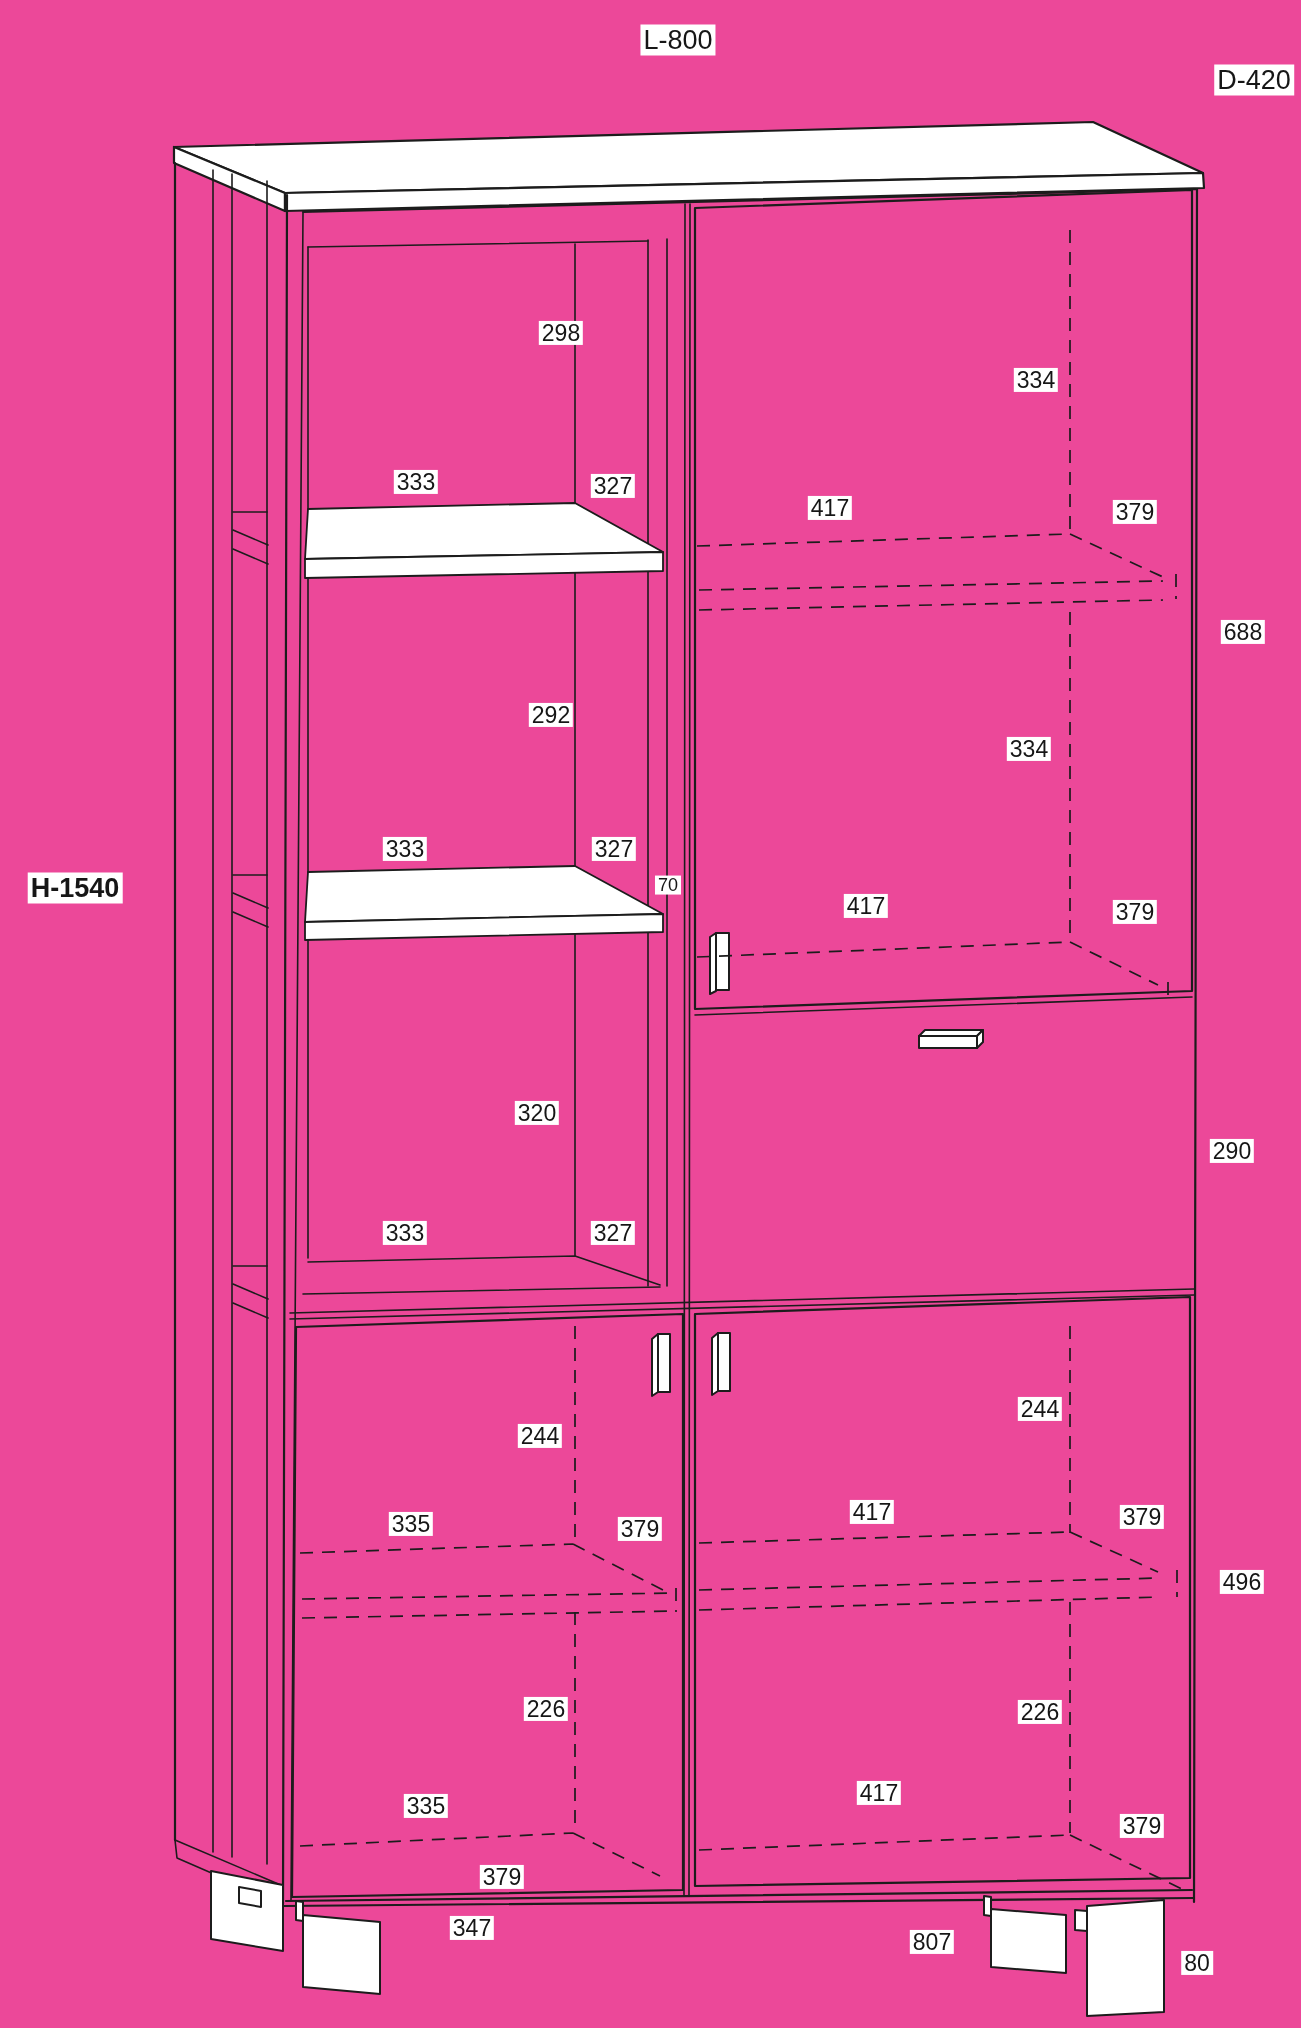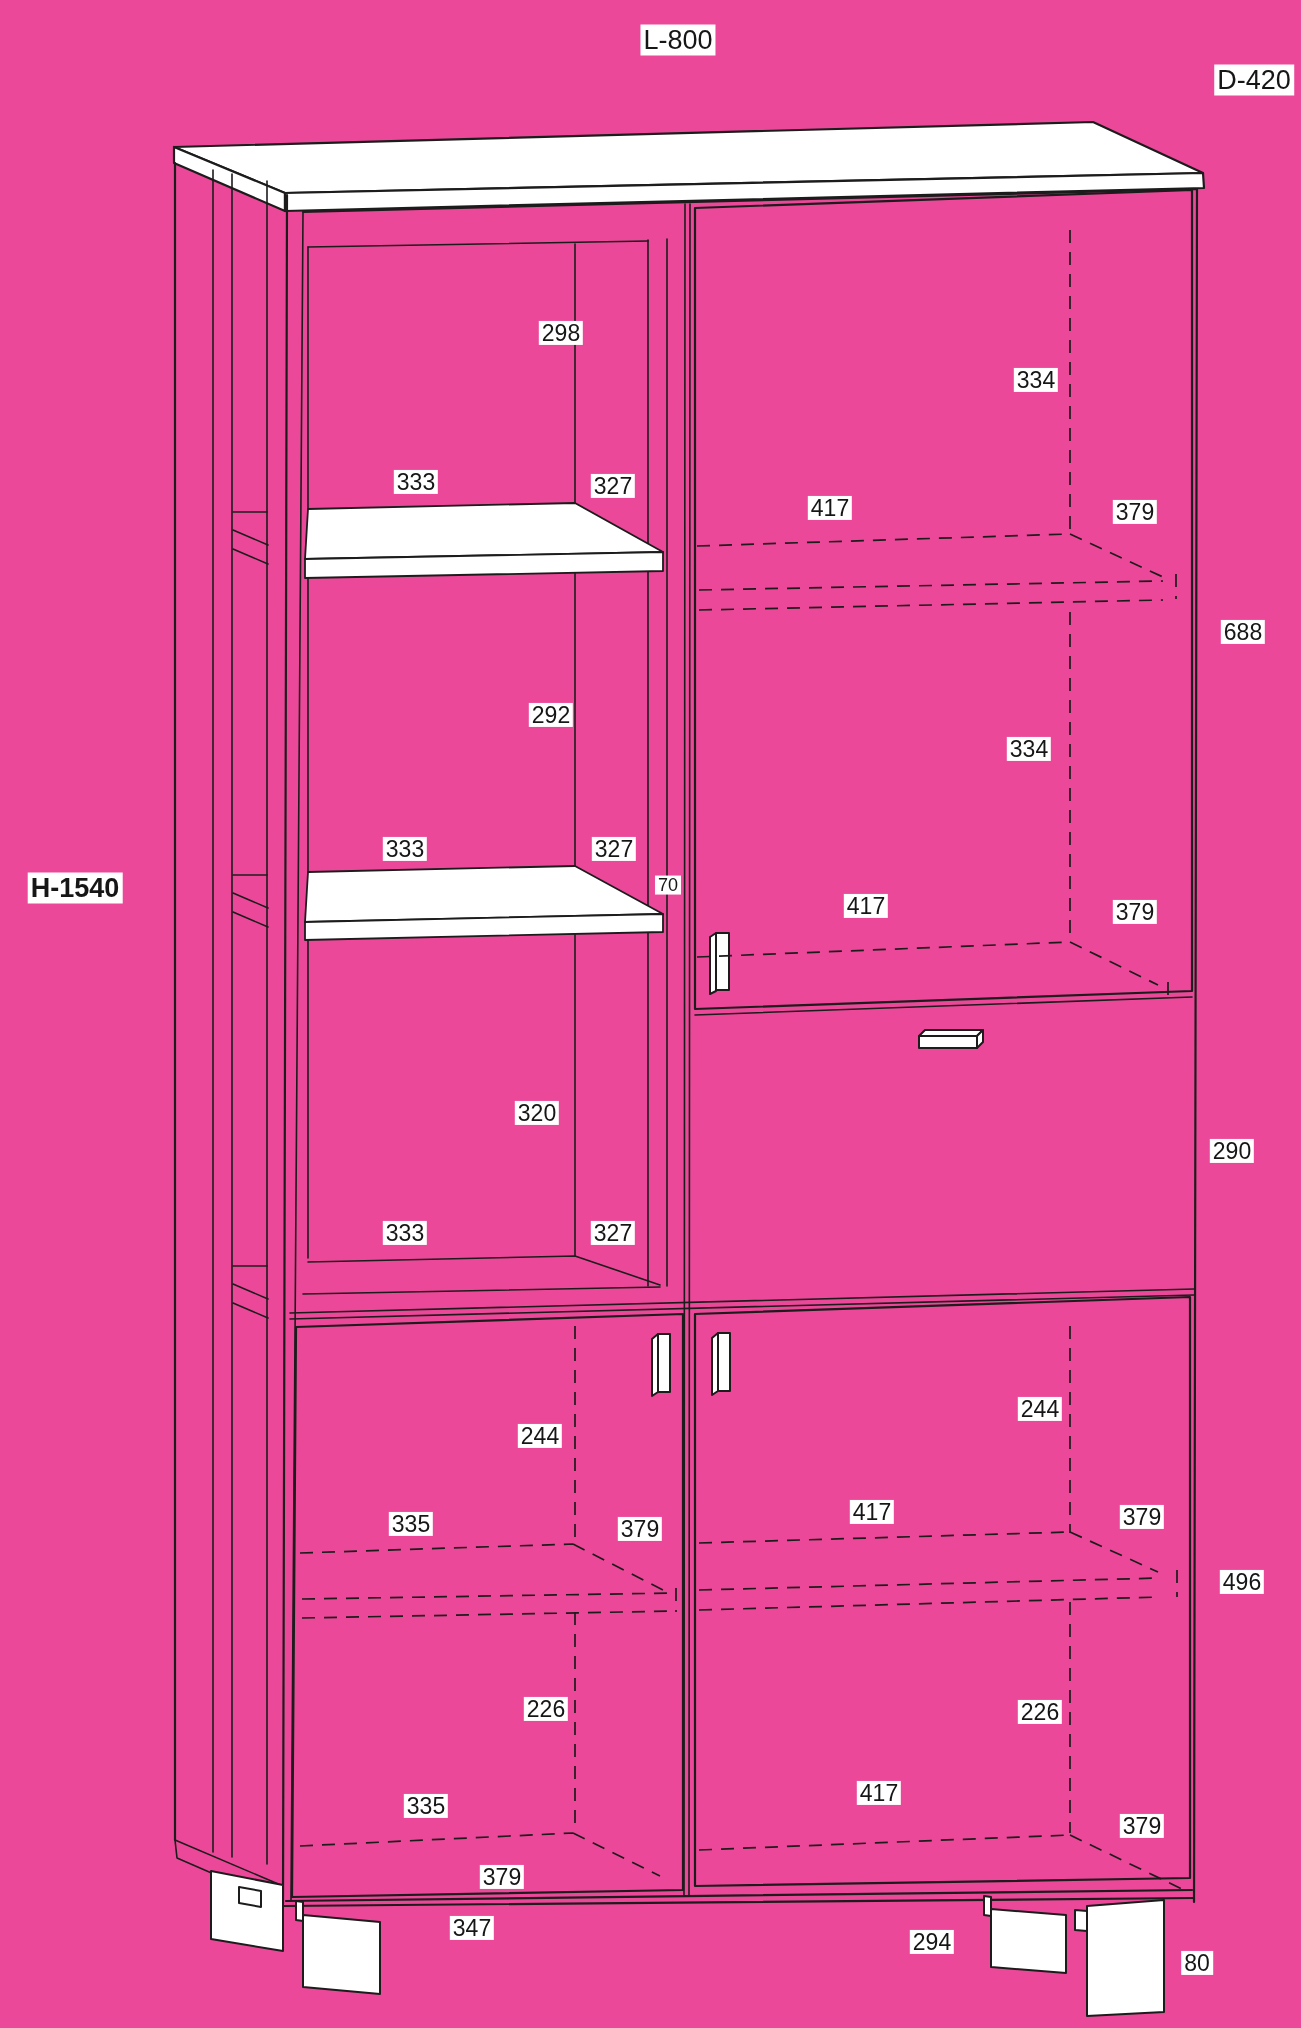--- a/index.html
+++ b/index.html
@@ -175,17 +175,17 @@
       <div class="dim-label" style="left: 872px; top: 1512px; font-size: 23px;">417</div>
       <div class="dim-label" style="left: 1142px; top: 1517px; font-size: 23px;">379</div>
       <div class="dim-label" style="left: 1242px; top: 1582px; font-size: 23px;">496</div>
       <div class="dim-label" style="left: 546px; top: 1709px; font-size: 23px;">226</div>
       <div class="dim-label" style="left: 1040px; top: 1712px; font-size: 23px;">226</div>
       <div class="dim-label" style="left: 426px; top: 1806px; font-size: 23px;">335</div>
       <div class="dim-label" style="left: 502px; top: 1877px; font-size: 23px;">379</div>
       <div class="dim-label" style="left: 879px; top: 1793px; font-size: 23px;">417</div>
       <div class="dim-label" style="left: 1142px; top: 1826px; font-size: 23px;">379</div>
       <div class="dim-label" style="left: 472px; top: 1928px; font-size: 23px;">347</div>
-      <div class="dim-label" style="left: 932px; top: 1942px; font-size: 23px;">294</div>
+      <div class="dim-label" style="left: 932px; top: 1942px; font-size: 23px;">807</div>
       <div class="dim-label" style="left: 1197px; top: 1963px; font-size: 23px;">80</div>
     </div>
 
 </div>
 
 </body></html>

